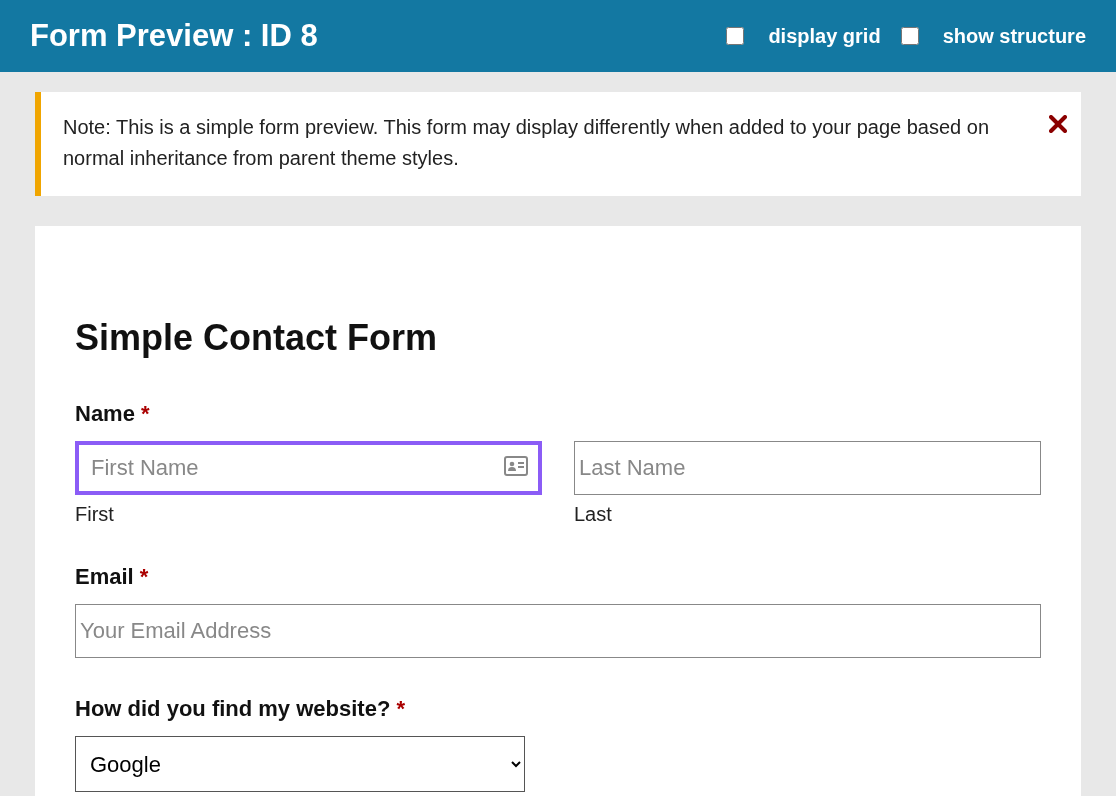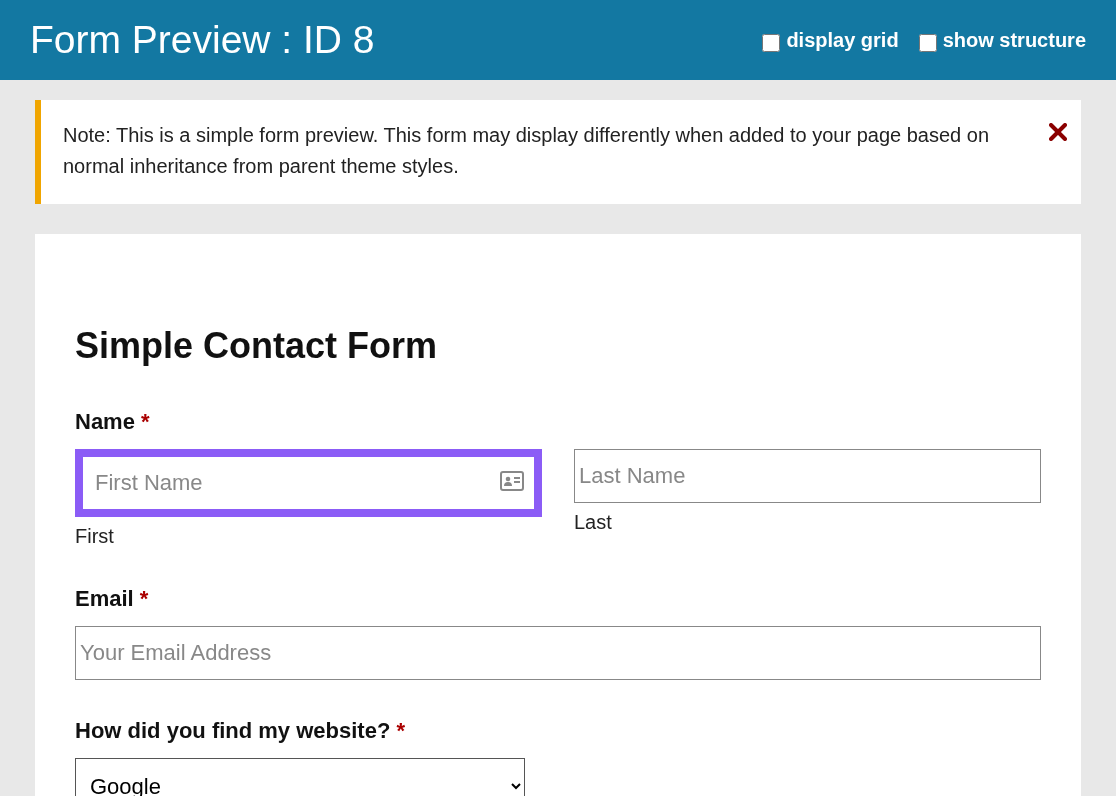--- a/index.html
+++ b/index.html
@@ -12,32 +12,32 @@
   }
   .header {
     background: #1378a2;
     color: #fff;
     display: flex;
     align-items: center;
     justify-content: space-between;
     padding: 18px 30px;
   }
   .header-title {
-    font-size: 39px;
-    font-weight: 400;
+    font-size: 31px;
+    font-weight: 700;
   }
   .header-options {
     display: flex;
     gap: 20px;
     align-items: center;
   }
   .header-option {
     display: flex;
-    align-items: flex-end;
-    gap: 6px;
+    align-items: center;
+    gap: 24px;
     font-size: 20px;
     font-weight: 600;
   }
   .header-option input[type="checkbox"] {
     width: 18px;
     height: 18px;
     cursor: pointer;
   }
   .notice {
     display: flex;
@@ -99,24 +99,24 @@
     font-size: 22px;
     padding: 10px 4px;
     border: 1px solid #888;
     color: #444;
     font-family: inherit;
     height: 54px;
   }
   .text-input::placeholder { color: #888; }
   .first-input-wrap {
     position: relative;
-    border: 8px solid #8b5cf6;
+    border: 4px solid #8b5cf6;
     display: flex;
     align-items: flex-start;
-    height: 68px;
+    height: 54px;
   }
   .first-input-wrap input {
     border: none;
     outline: none;
     width: 100%;
     font-size: 22px;
     padding: 10px 44px 10px 12px;
     font-family: inherit;
     height: 100%;
   }

